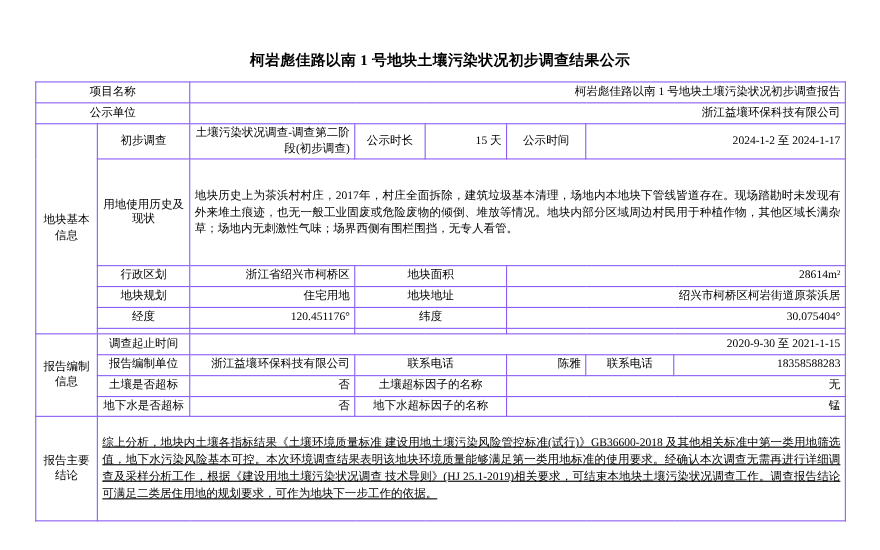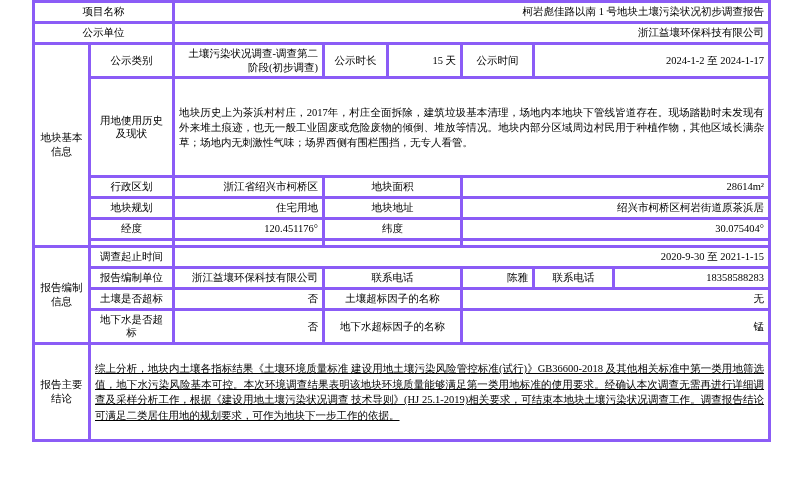--- a/index.html
+++ b/index.html
@@ -30,21 +30,21 @@
     margin-bottom: 10px;
   }
   table.main {
     width: 736px;
     border-collapse: collapse;
     table-layout: fixed;
     font-size: 10.5px;
     line-height: 1.32;
   }
   table.main td {
-    border: 3px solid #8b5cf6;
+    border: 1px solid #8b5cf6;
     padding: 2px 4px;
     vertical-align: middle;
     word-break: break-all;
   }
   td.lbl {
     text-align: center;
   }
   td.val {
     text-align: right;
     padding-left: 5px;
@@ -64,20 +64,21 @@
     line-height: 1.5;
     padding: 3px 3px;
     text-decoration: underline;
   }
 </style>
 </head>
 <body>
 
 <div class="page">
 
+  <div class="doc-title">柯岩彪佳路以南 1 号地块土壤污染状况初步调查结果公示</div>
 
   <table class="main">
     <colgroup>
       <col style="width:56px">
       <col style="width:84px">
       <col style="width:150px">
       <col style="width:64px">
       <col style="width:74px">
       <col style="width:72px">
       <col style="width:80px">
@@ -90,21 +91,21 @@
         <td class="val" colspan="6">柯岩彪佳路以南 1 号地块土壤污染状况初步调查报告</td>
       </tr>
 
       <tr>
         <td class="lbl" colspan="2">公示单位</td>
         <td class="val" colspan="6">浙江益壤环保科技有限公司</td>
       </tr>
 
       <tr>
         <td class="vcenter-label" rowspan="6">地块基本信息</td>
-        <td class="lbl">公示类别</td>
+        <td class="lbl">初步调查</td>
         <td class="val">土壤污染状况调查-调查第二阶段(初步调查)</td>
         <td class="lbl">公示时长</td>
         <td class="val">15 天</td>
         <td class="lbl">公示时间</td>
         <td class="val" colspan="2">2024-1-2 至 2024-1-17</td>
       </tr>
 
       <tr>
         <td class="lbl" style="height:92px;">用地使用历史及现状</td>
         <td class="para" colspan="6">地块历史上为茶浜村村庄，2017年，村庄全面拆除，建筑垃圾基本清理，场地内本地块下管线皆道存在。现场踏勘时未发现有外来堆土痕迹，也无一般工业固废或危险废物的倾倒、堆放等情况。地块内部分区域周边村民用于种植作物，其他区域长满杂草；场地内无刺激性气味；场界西侧有围栏围挡，无专人看管。</td>

